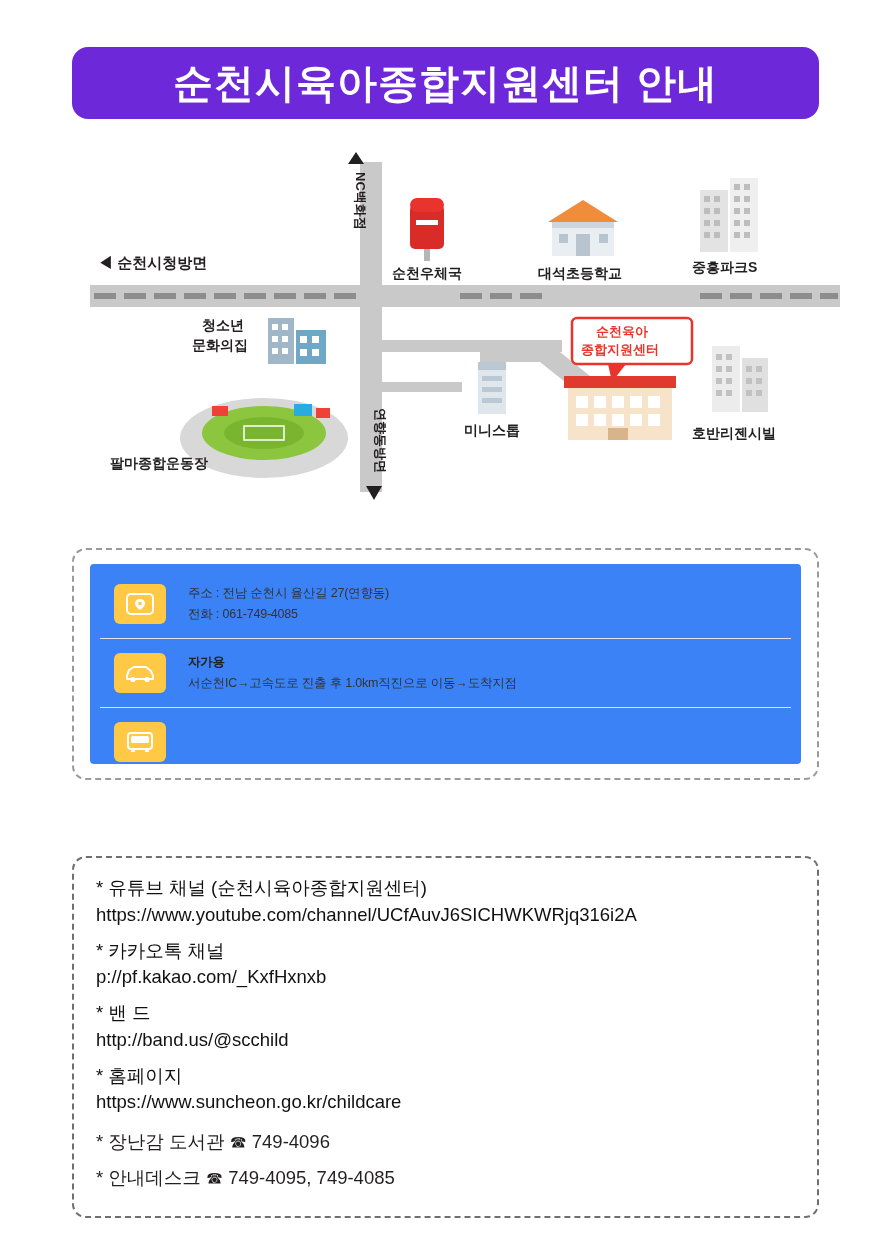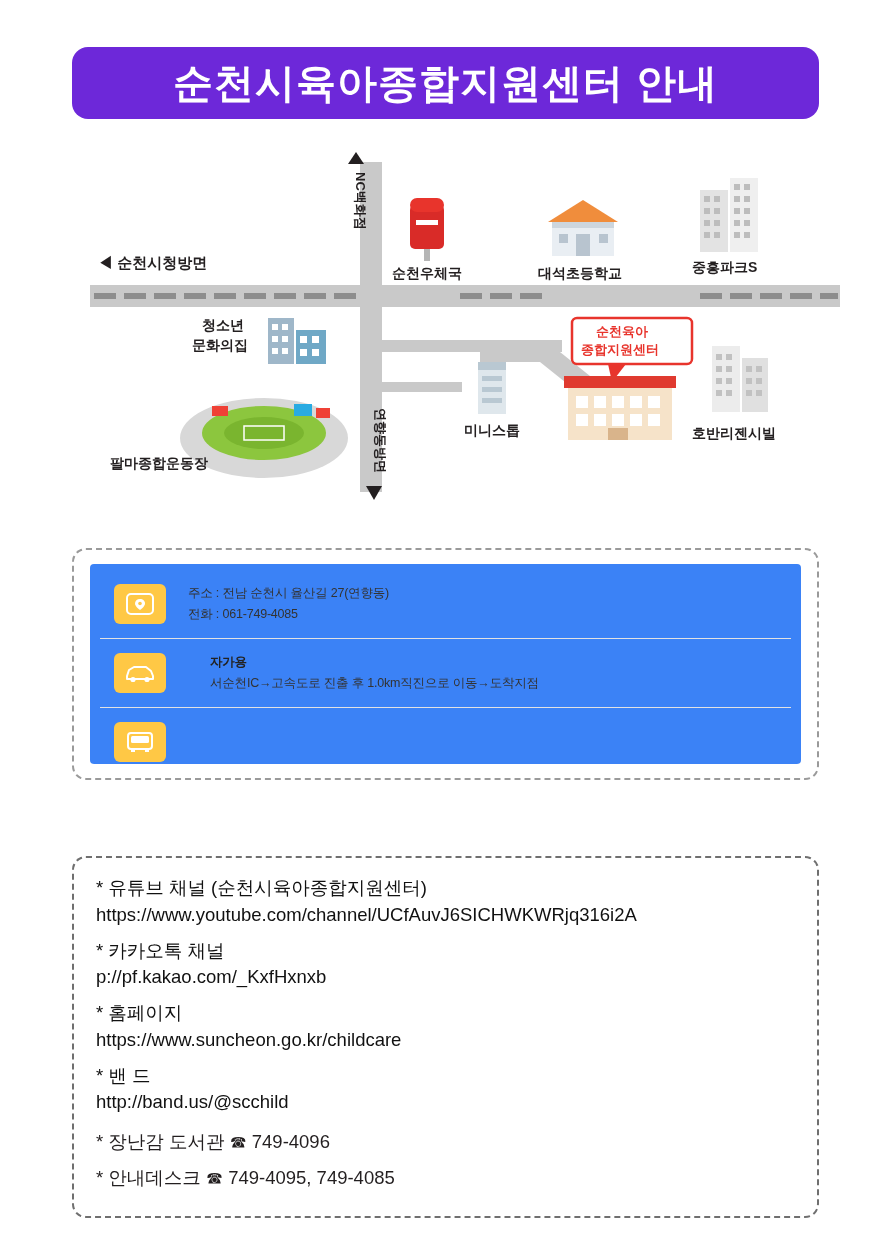--- a/index.html
+++ b/index.html
@@ -68,21 +68,20 @@
     padding: 6px 10px;
   }
   .info-row {
     display: flex;
     align-items: center;
     padding: 8px 6px 8px 14px;
     min-height: 52px;
   }
   .info-row.divided {
     border-top: 1px solid #e2e2e2;
-    gap: 22px;
   }
   .info-icon {
     width: 52px;
     height: 40px;
     border-radius: 6px;
     background: #ffc845;
     display: flex;
     align-items: center;
     justify-content: center;
     flex: 0 0 auto;
@@ -363,27 +362,27 @@
     <div class="link-label">* 유튜브 채널 (순천시육아종합지원센터)</div>
     <div class="link-url">https://www.youtube.com/channel/UCfAuvJ6SICHWKWRjq316i2A</div>
   </div>
 
   <div class="link-group">
     <div class="link-label">* 카카오톡 채널</div>
     <div class="link-url">p://pf.kakao.com/_KxfHxnxb</div>
   </div>
 
   <div class="link-group">
+    <div class="link-label">* 밴 드</div>
+    <div class="link-url">http://band.us/@scchild</div>
+  </div>
+
+  <div class="link-group">
     <div class="link-label">* 홈페이지</div>
     <div class="link-url">https://www.suncheon.go.kr/childcare</div>
-  </div>
-
-  <div class="link-group">
-    <div class="link-label">* 밴 드</div>
-    <div class="link-url">http://band.us/@scchild</div>
   </div>
 
   <div class="phone-row">
     <span class="first">
       <span>* 장난감 도서관</span>
       <span class="tel-glyph">☎</span>
       <span>749-4096</span>
     </span>
   </div>
 

